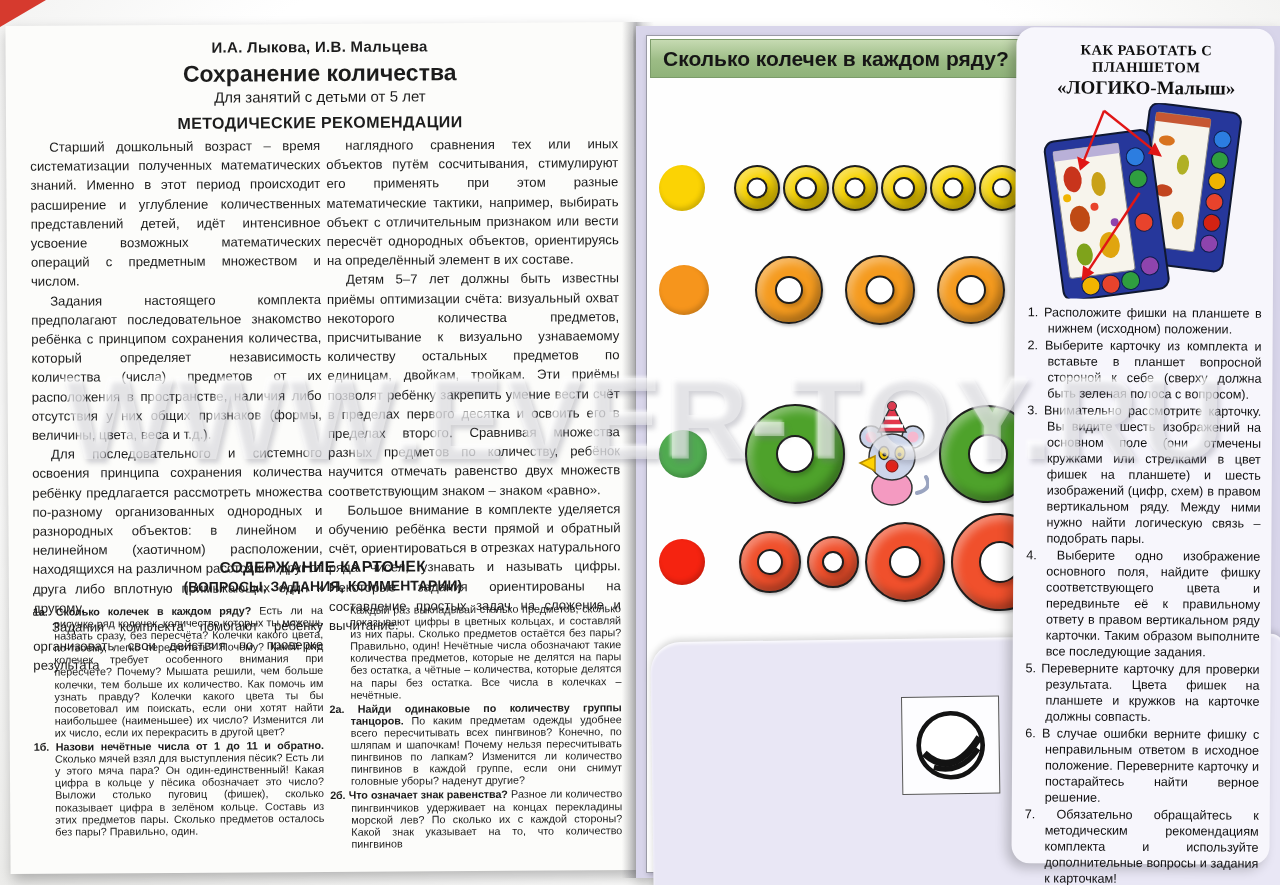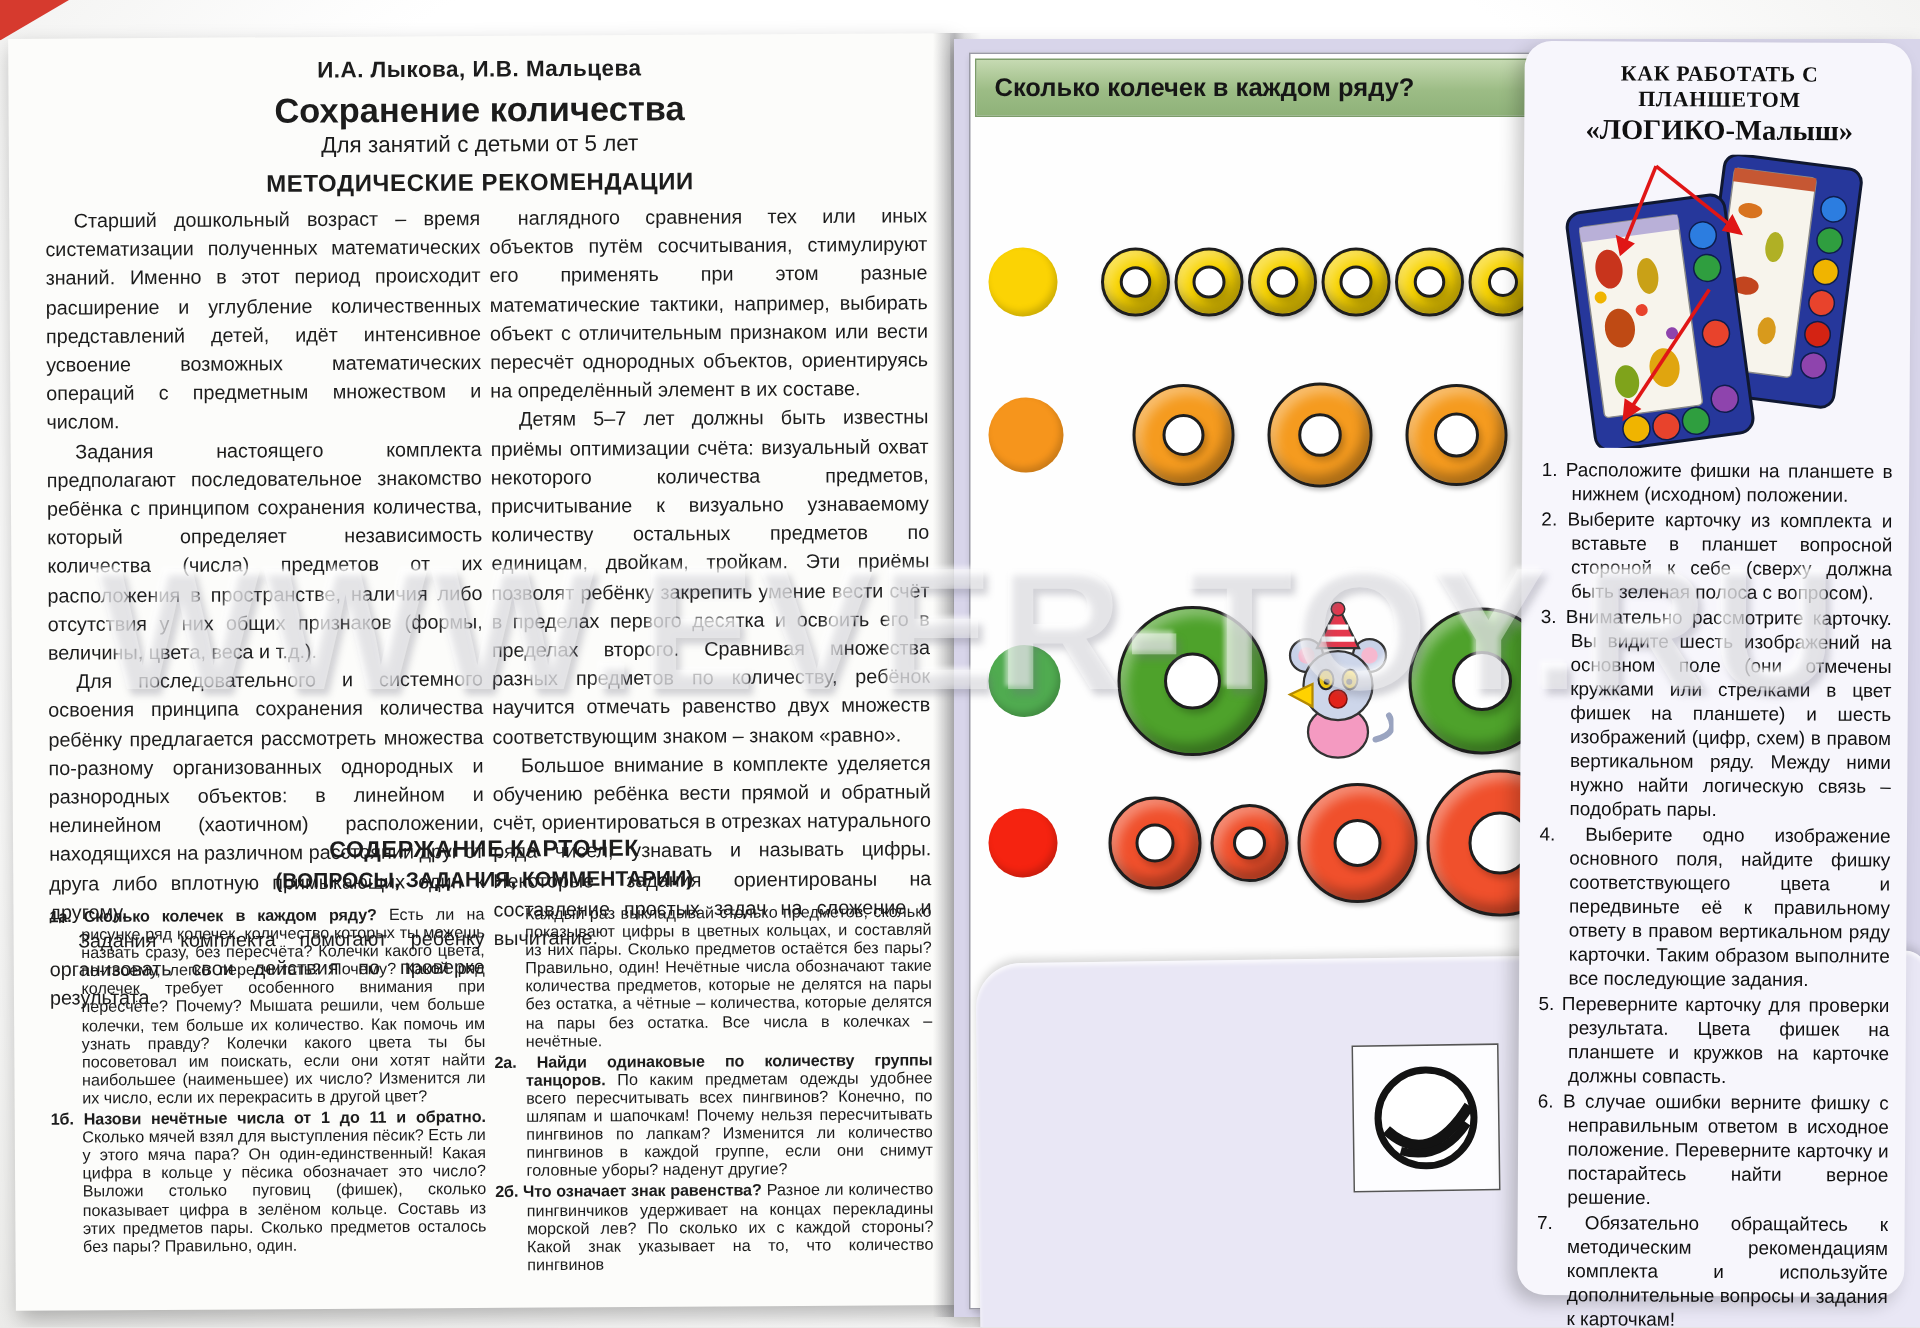--- a/index.html
+++ b/index.html
@@ -34,21 +34,21 @@
          background:linear-gradient(90deg,rgba(0,0,0,0) 0%,rgba(40,40,50,.30) 45%,rgba(40,40,50,.12) 65%,rgba(0,0,0,0) 100%);}
 
   
   .right-page{position:absolute;left:636px;top:26px;width:644px;height:852px;background:#d8d5ea;
               box-shadow:0 6px 12px rgba(0,0,0,.25);}
   .card{position:absolute;left:10px;top:9px;width:386px;height:836px;background:#fefefe;
         border:1px solid #9a9aa6;box-shadow:1px 2px 5px rgba(0,0,0,.2);overflow:hidden;}
   .card-header{position:absolute;left:3px;right:3px;top:3px;height:37px;
                background:linear-gradient(180deg,#c6dab2 0%,#9cbc85 55%,#8fb279 100%);
                border:1px solid #7c9c6a;display:flex;align-items:center;padding-left:12px;}
-  .card-header span{font-size:17px;font-weight:bold;color:#161616;}
+  .card-header span{font-size:21px;font-weight:bold;color:#161616;}
   .rings{position:absolute;left:0;top:40px;right:0;bottom:0;}
   .ring-row{position:absolute;left:12px;display:flex;align-items:center;}
   .dot{border-radius:50%;flex:none;box-shadow:inset -2px -3px 5px rgba(0,0,0,.18);}
   .ring{border-radius:50%;flex:none;position:relative;border:2px solid #1e1e1e;
         box-shadow:inset -4px -6px 8px rgba(0,0,0,.30), inset 4px 5px 8px rgba(255,255,255,.35), 1px 2px 3px rgba(0,0,0,.25);}
   .hole{position:absolute;left:50%;top:50%;transform:translate(-50%,-50%);background:#fff;
         border:2px solid #1e1e1e;border-radius:50%;box-shadow:2px 3px 4px rgba(0,0,0,.22);}
   .mouse{flex:none;}
   .pocket{position:absolute;left:16px;top:612px;right:-6px;height:260px;background:#e9e7f5;
           border-radius:30px 14px 0 0;transform:rotate(-0.8deg);

